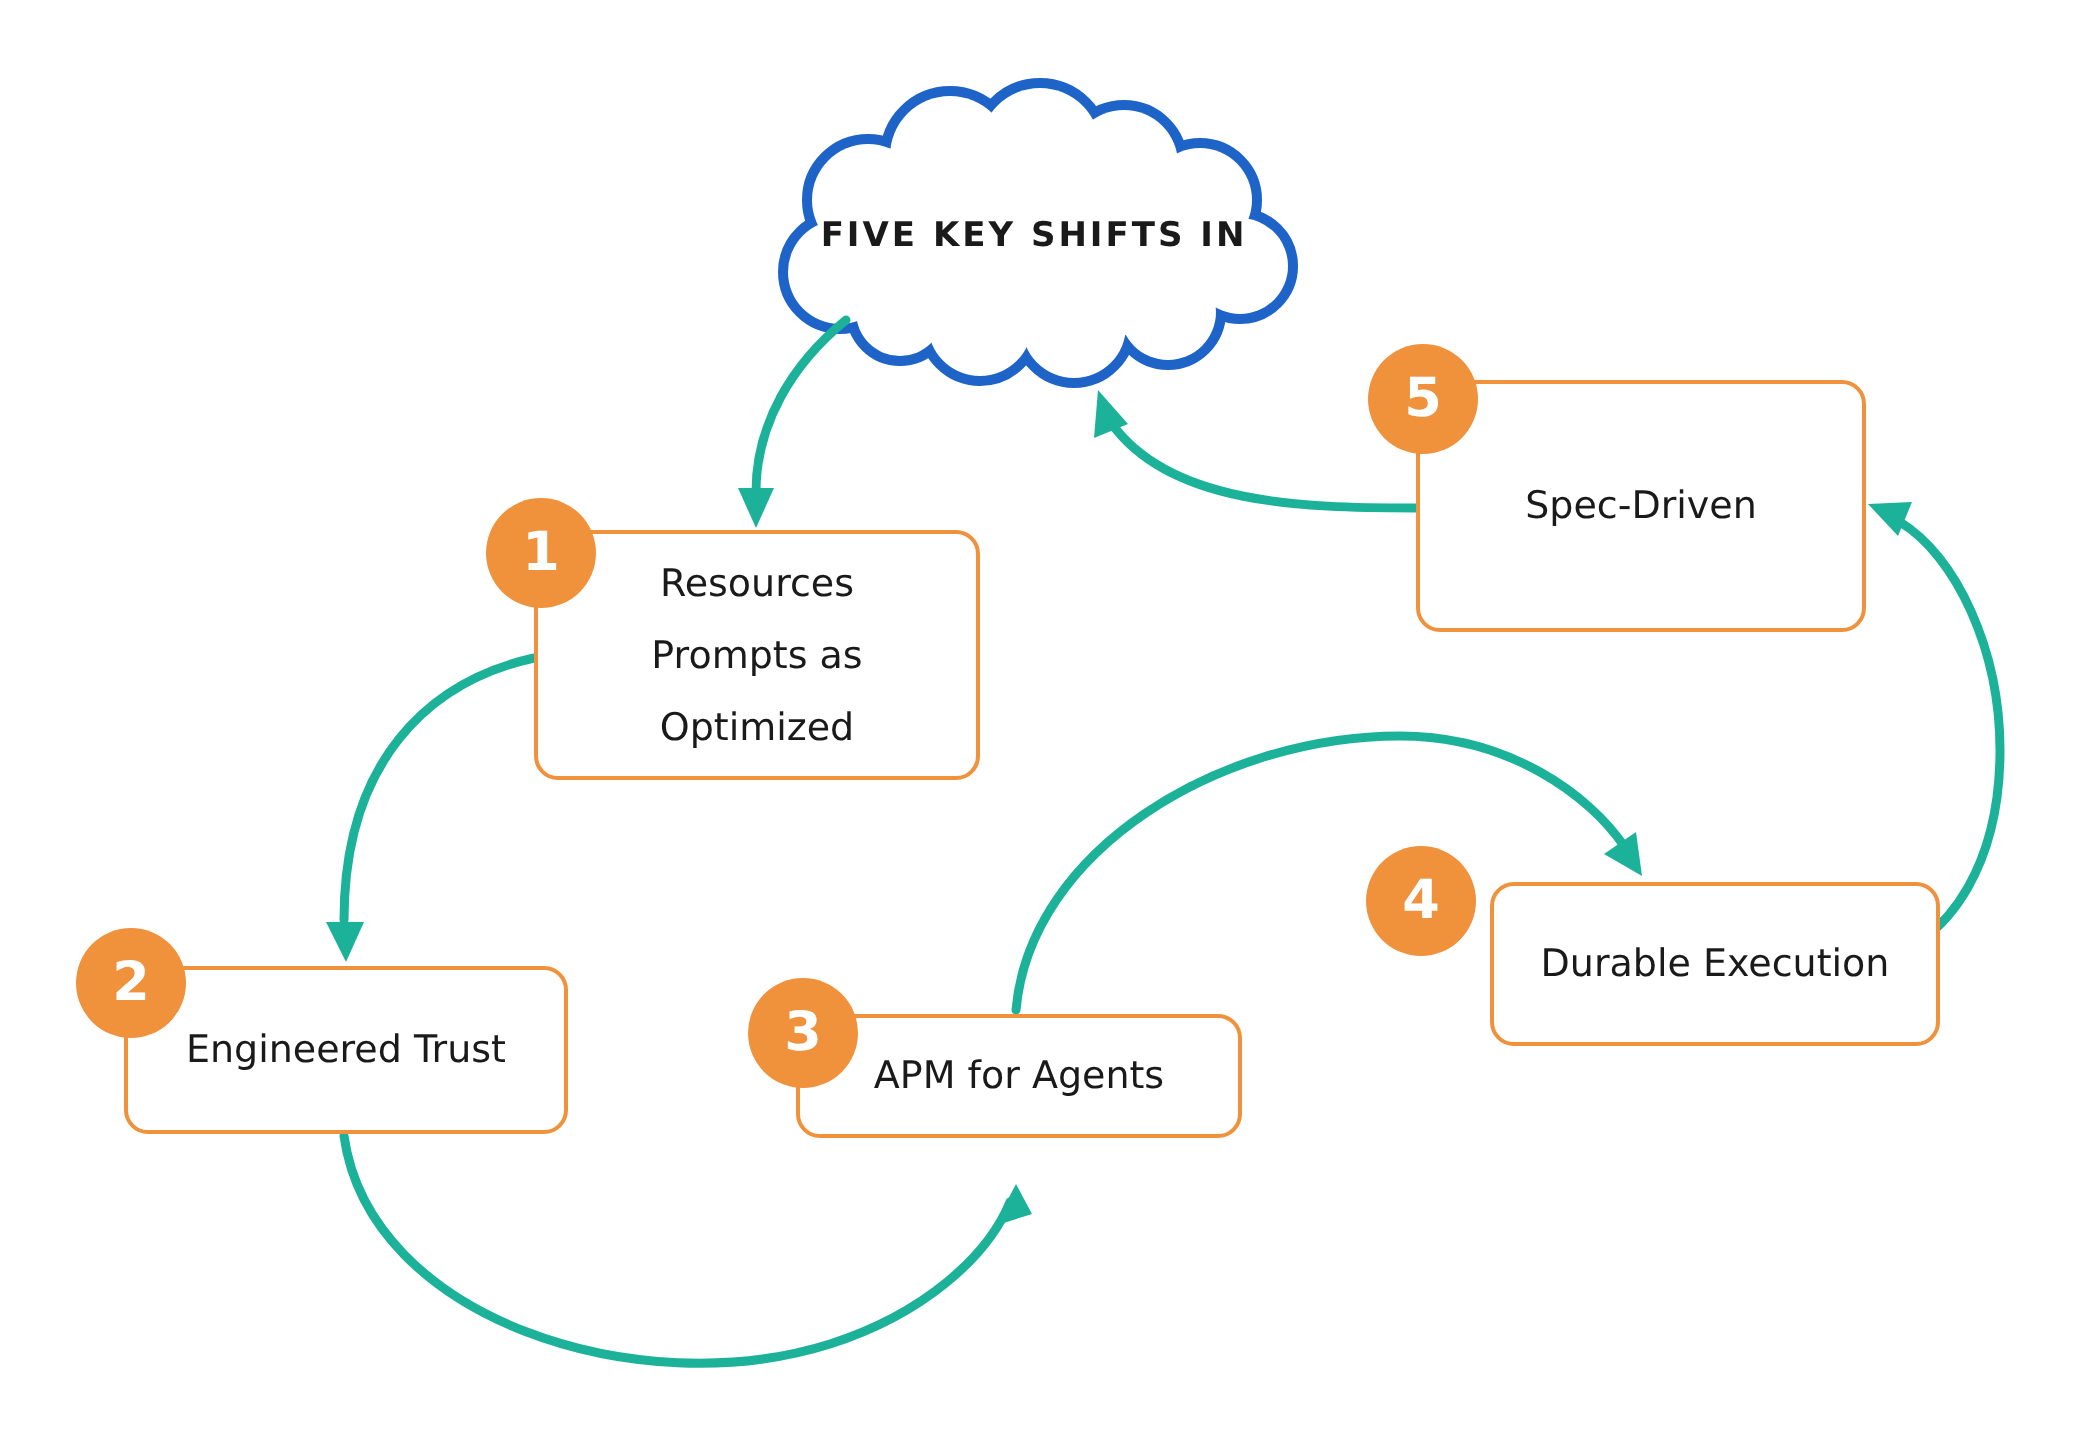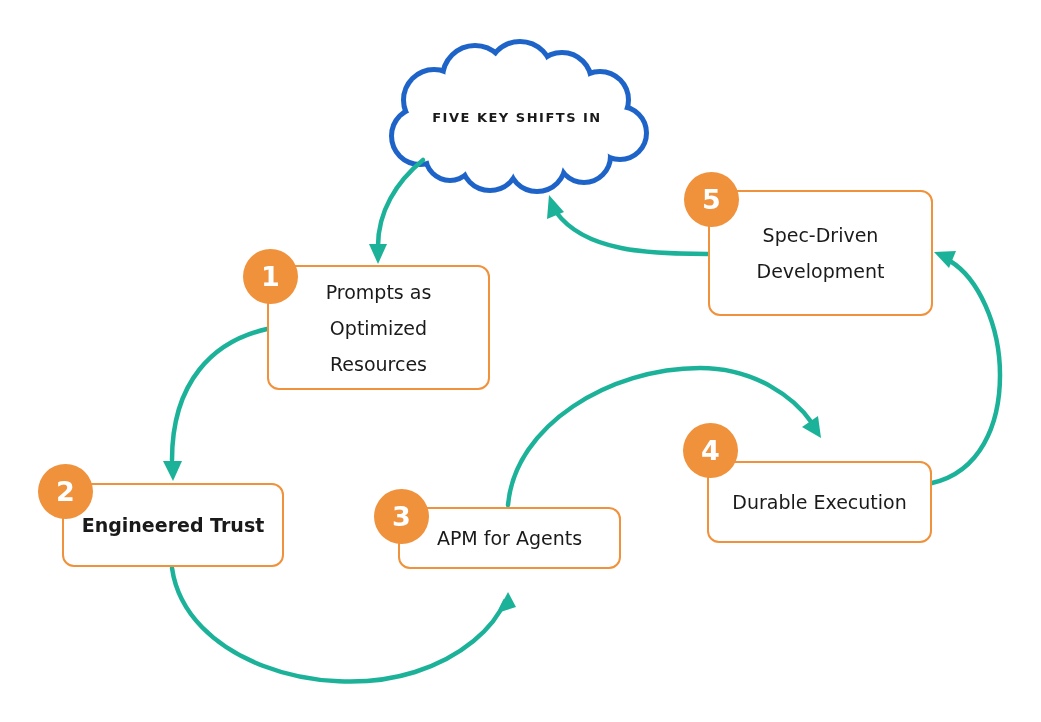--- a/index.html
+++ b/index.html
@@ -49,21 +49,21 @@
   }
   .cloud-text {
     position: absolute;
     left: 0; top: 0;
     width: 290px; height: 160px;
     display: flex;
     flex-direction: column;
     align-items: center;
     justify-content: center;
     text-align: center;
-    font-size: 13px;
+    font-size: 17px;
     font-weight: bold;
     letter-spacing: 1.5px;
     line-height: 40px;
     color: var(--text, #1a1a1a);
   }
   
   .node {
     position: absolute;
     background: #ffffff;
     border: 2.5px solid var(--orange, #F0913C);
@@ -73,23 +73,23 @@
     align-items: center;
     justify-content: center;
     text-align: center;
     box-sizing: border-box;
     font-size: 19px;
     line-height: 36px;
     color: var(--text, #1a1a1a);
     padding: 0 10px;
   }
   #node-1 { left: 267px; top: 265px; width: 223px; height: 125px; }
-  #node-2 { left: 62px;  top: 483px; width: 222px; height: 84px; font-weight: bold;  }
+  #node-2 { left: 62px;  top: 483px; width: 222px; height: 84px;  }
   #node-3 { left: 398px; top: 507px; width: 223px; height: 62px;  }
-  #node-4 { left: 707px; top: 441px; width: 225px; height: 82px; margin-top: 20px;  }
+  #node-4 { left: 745px; top: 441px; width: 225px; height: 82px;  }
   #node-5 { left: 708px; top: 190px; width: 225px; height: 126px; }
   
   .badge {
     position: absolute;
     width: 55px; height: 55px;
     border-radius: 50%;
     background: var(--orange, #F0913C);
     color: #ffffff;
     font-size: 27px;
     font-weight: bold;
@@ -171,38 +171,37 @@
       <polygon class="arrow-head" points="934,252 956,251 949,268"></polygon>
     </g>
 
     <g>
       <path class="arrow-path" d="M 708,254 C 650,254 585,252 556,212"></path>
       <polygon class="arrow-head" points="549,195 564,212 547,219"></polygon>
     </g>
   </svg>
 
   <div class="node" id="node-1">
+    <div>Resources</div>
     <div>Prompts as Optimized</div>
-    <div>Resources</div>
   </div>
   <div class="node" id="node-2">
     <div>Engineered Trust</div>
     <div></div>
   </div>
   <div class="node" id="node-3">
     <div>APM for Agents</div>
     <div></div>
   </div>
   <div class="node" id="node-4">
     <div>Durable Execution</div>
     <div></div>
   </div>
   <div class="node" id="node-5">
     <div>Spec-Driven</div>
-    <div>Development</div>
   </div>
 
   <div class="badge" id="badge-1">1</div>
   <div class="badge" id="badge-2">2</div>
   <div class="badge" id="badge-3">3</div>
   <div class="badge" id="badge-4">4</div>
   <div class="badge" id="badge-5">5</div>
 
 </div>
 

